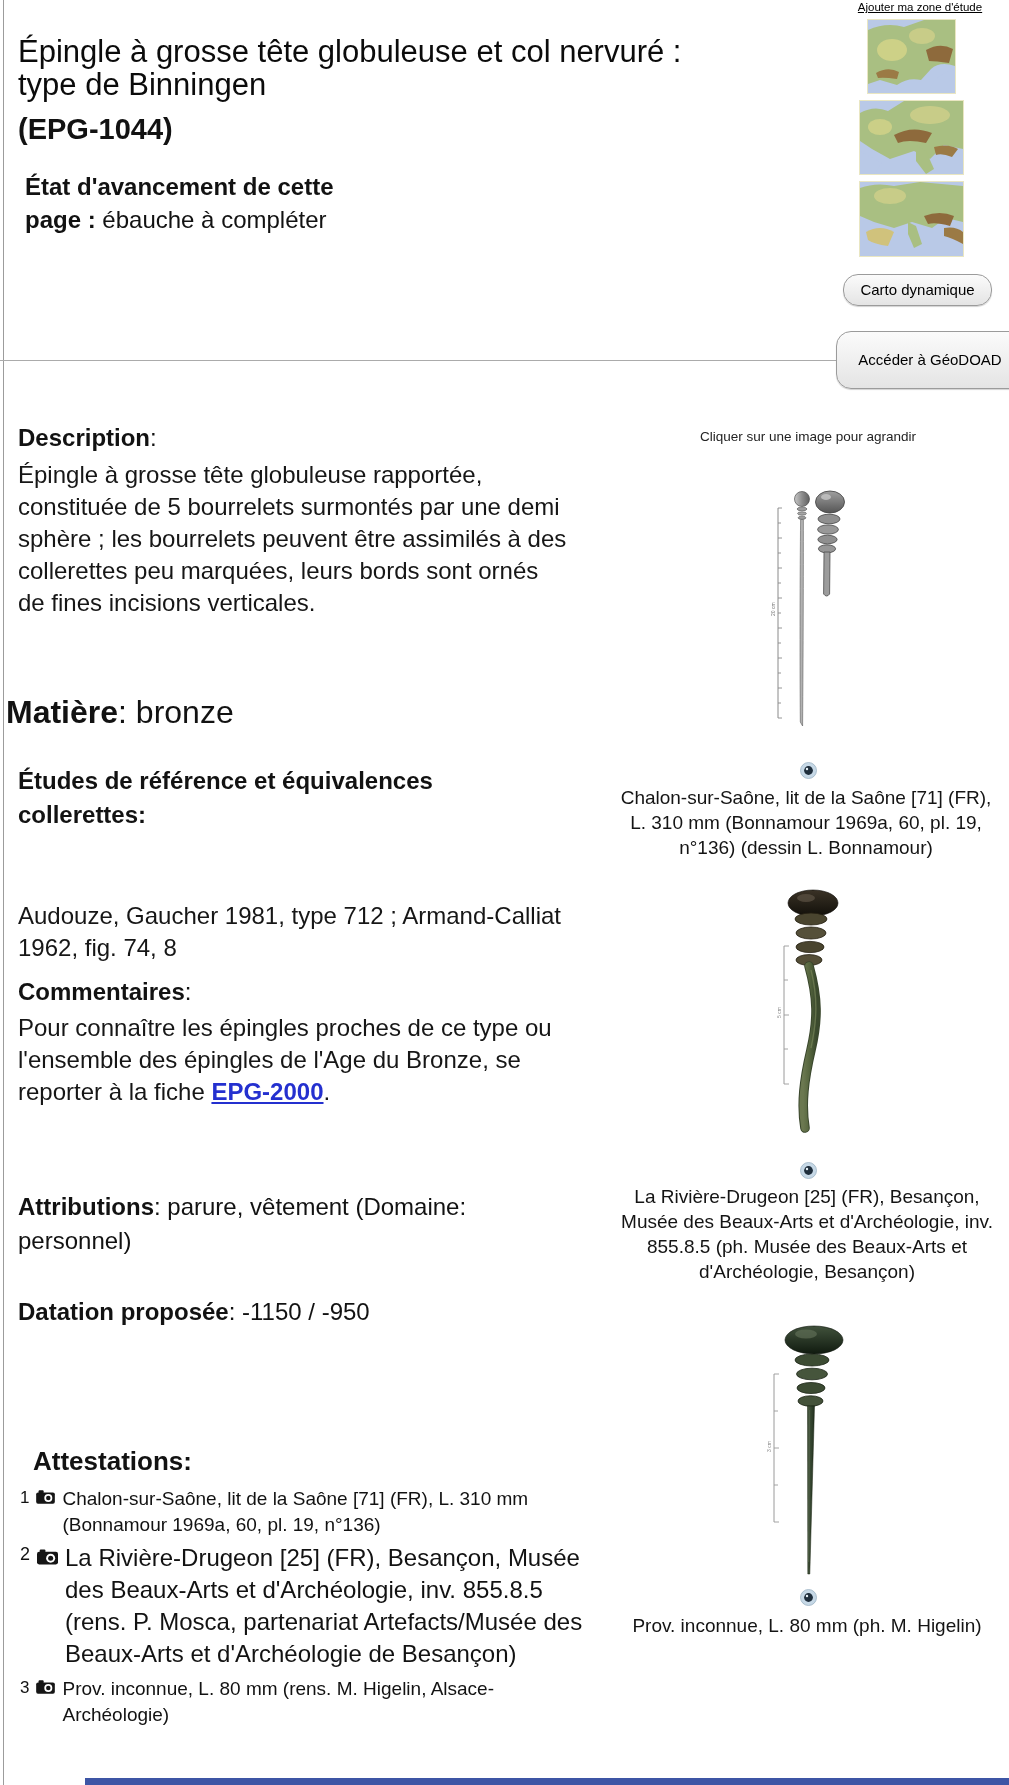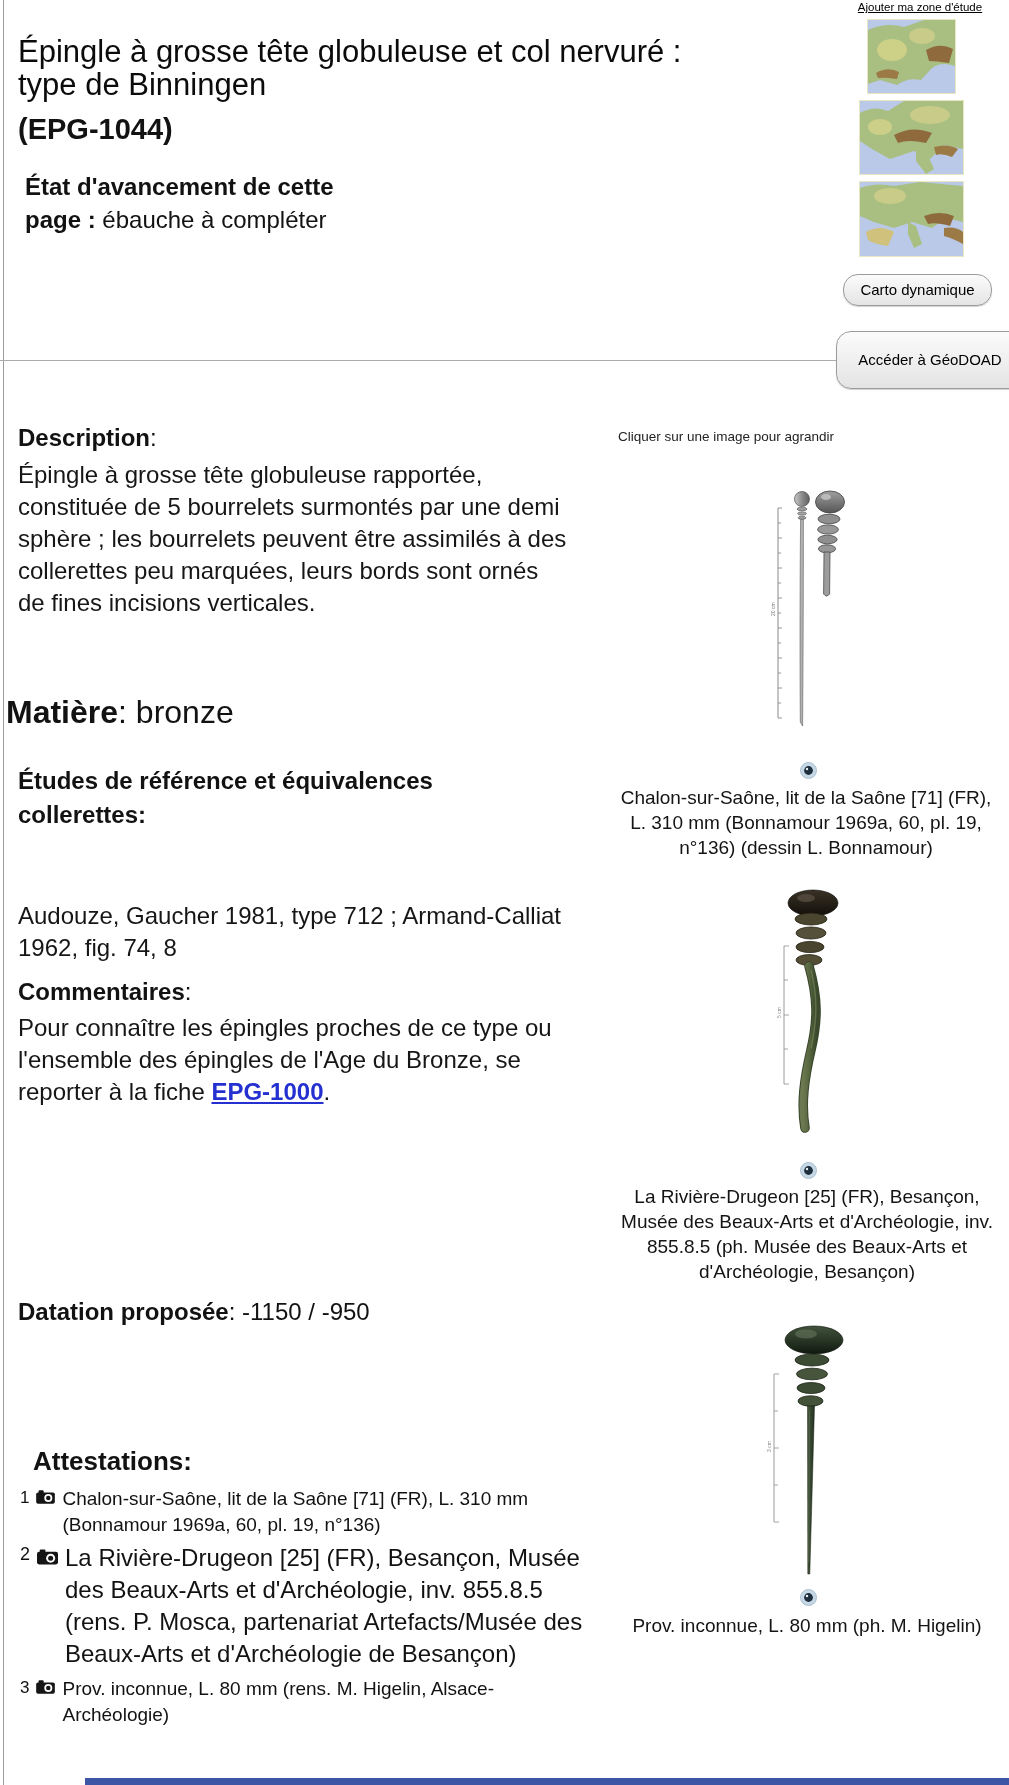--- a/index.html
+++ b/index.html
@@ -42,21 +42,21 @@
   .att-num{font-size:17px;color:#111;margin-top:2px;}
   .att-row.small .att-text{font-size:19px;line-height:26px;width:500px;}
   .att-row.large .att-text{font-size:24px;line-height:32px;width:530px;}
   .att-row.large .att-num{font-size:18px;}
   .cam{flex:0 0 auto;margin-top:4px;}
   .att-row.large .cam{margin-top:7px;}
   .att1{left:20px;top:1486px;}
   .att2{left:20px;top:1542px;}
   .att3{left:20px;top:1676px;}
   
-  .hint{left:618px;top:429px;width:380px;text-align:left;font-size:13.5px;color:#232323;}
+  .hint{left:618px;top:429px;width:380px;text-align:center;font-size:13.5px;color:#232323;}
   .fig{cursor:pointer;}
   .fig1{left:768px;top:486px;}
   .fig2{left:776px;top:888px;}
   .fig3{left:762px;top:1322px;}
   .marker{width:17px;height:17px;cursor:pointer;}
   .marker1{left:800px;top:762px;}
   .marker2{left:800px;top:1162px;}
   .marker3{left:800px;top:1589px;}
   .caption{text-align:center;font-size:19px;line-height:25px;color:#141414;}
   .cap1{left:613px;top:785px;width:386px;}
@@ -126,23 +126,26 @@
 
   <div class="abs etudes-label">
     <span>Études de référence et équivalences collerettes</span><span>:</span>
   </div>
   <div class="abs body-text etudes-text">Audouze, Gaucher 1981, type 712 ; Armand-Calliat 1962, fig. 74, 8</div>
 
   <div class="abs sec-label comm-label">
     <span class="lbl">Commentaires</span><span>:</span>
   </div>
   <div class="abs body-text comm-text">
-    <span>Pour connaître les épingles proches de ce type ou l'ensemble des épingles de l'Age du Bronze, se reporter à la fiche </span><a class="epg-link">EPG-1000</a><span>.</span>
-  </div>
-
+    <span>Pour connaître les épingles proches de ce type ou l'ensemble des épingles de l'Age du Bronze, se reporter à la fiche </span><a class="epg-link">EPG-2000</a><span>.</span>
+  </div>
+
+  <div class="abs attrib">
+    <span class="lbl">Attributions</span><span>: parure, vêtement (Domaine: personnel)</span>
+  </div>
 
   <div class="abs datation">
     <span class="lbl">Datation proposée</span><span>: -1150 / -950</span>
   </div>
 
   <div class="abs lbl attest-label">
     <span>Attestations</span><span>:</span>
   </div>
 
   <div class="att-row small att1">

